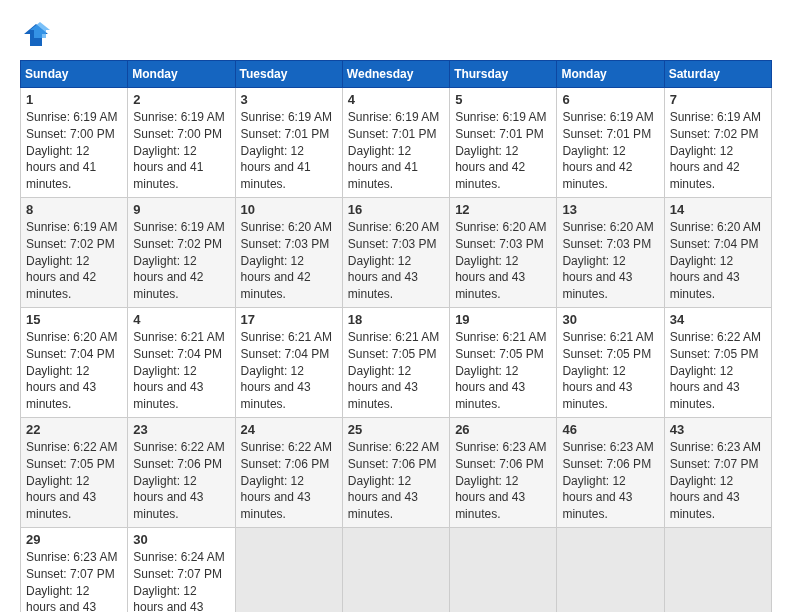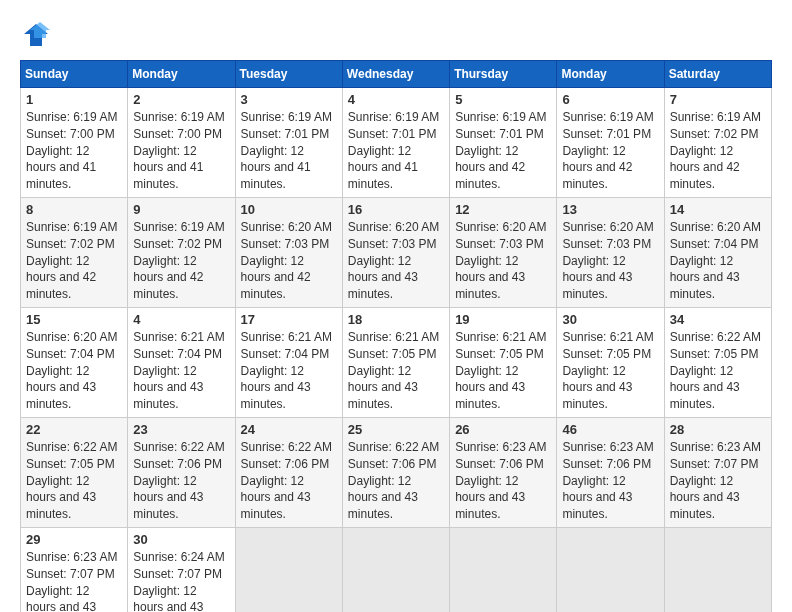--- a/index.html
+++ b/index.html
@@ -175,21 +175,21 @@
         <td><span class="day-num">23</span>
 <span class="day-info">Sunrise: 6:22 AM<br>Sunset: 7:06 PM<br>Daylight: 12 hours and 43 minutes.</span></td>
         <td><span class="day-num">24</span>
 <span class="day-info">Sunrise: 6:22 AM<br>Sunset: 7:06 PM<br>Daylight: 12 hours and 43 minutes.</span></td>
         <td><span class="day-num">25</span>
 <span class="day-info">Sunrise: 6:22 AM<br>Sunset: 7:06 PM<br>Daylight: 12 hours and 43 minutes.</span></td>
         <td><span class="day-num">26</span>
 <span class="day-info">Sunrise: 6:23 AM<br>Sunset: 7:06 PM<br>Daylight: 12 hours and 43 minutes.</span></td>
         <td><span class="day-num">46</span>
 <span class="day-info">Sunrise: 6:23 AM<br>Sunset: 7:06 PM<br>Daylight: 12 hours and 43 minutes.</span></td>
-        <td><span class="day-num">28</span>
+        <td><span class="day-num">43</span>
 <span class="day-info">Sunrise: 6:23 AM<br>Sunset: 7:07 PM<br>Daylight: 12 hours and 43 minutes.</span></td>
       </tr>
       <tr>
         <td><span class="day-num">29</span>
 <span class="day-info">Sunrise: 6:23 AM<br>Sunset: 7:07 PM<br>Daylight: 12 hours and 43 minutes.</span></td>
         <td><span class="day-num">30</span>
 <span class="day-info">Sunrise: 6:24 AM<br>Sunset: 7:07 PM<br>Daylight: 12 hours and 43 minutes.</span></td>
         <td class="empty-cell"></td>
         <td class="empty-cell"></td>
         <td class="empty-cell"></td>

